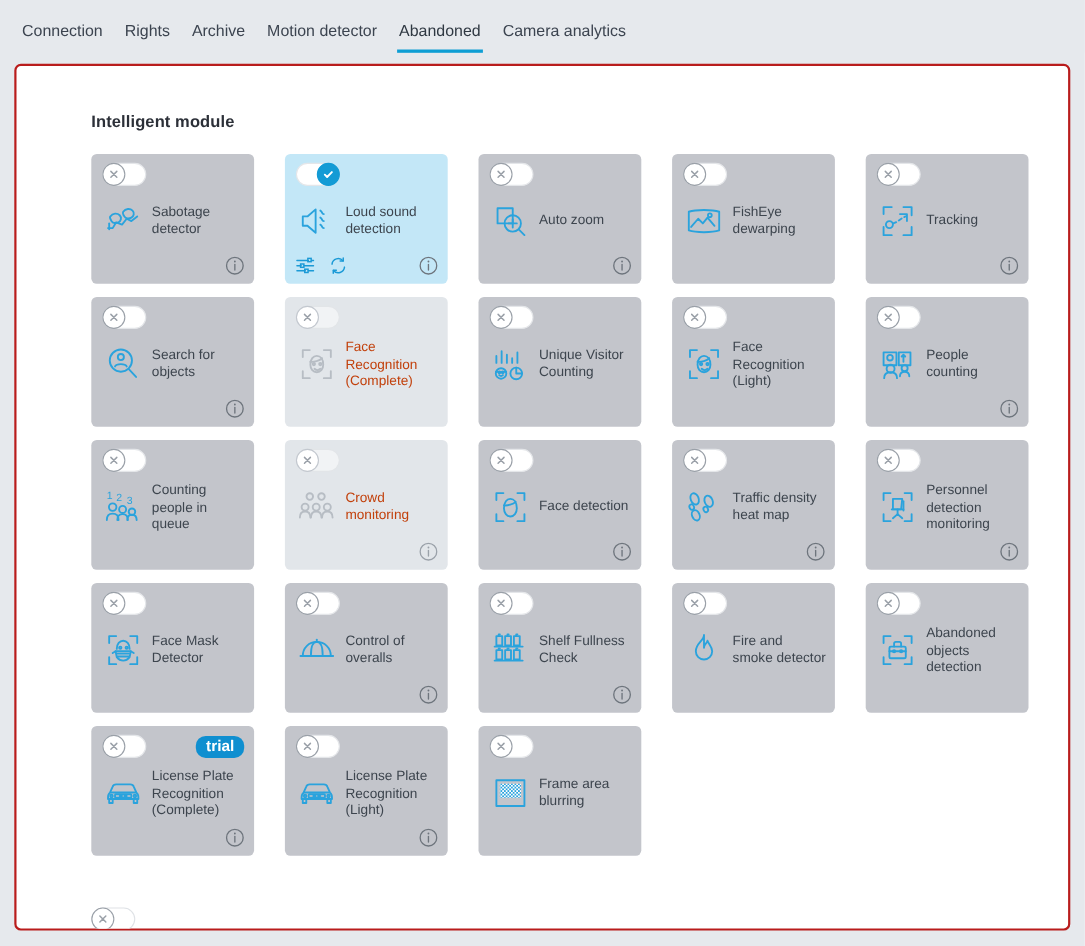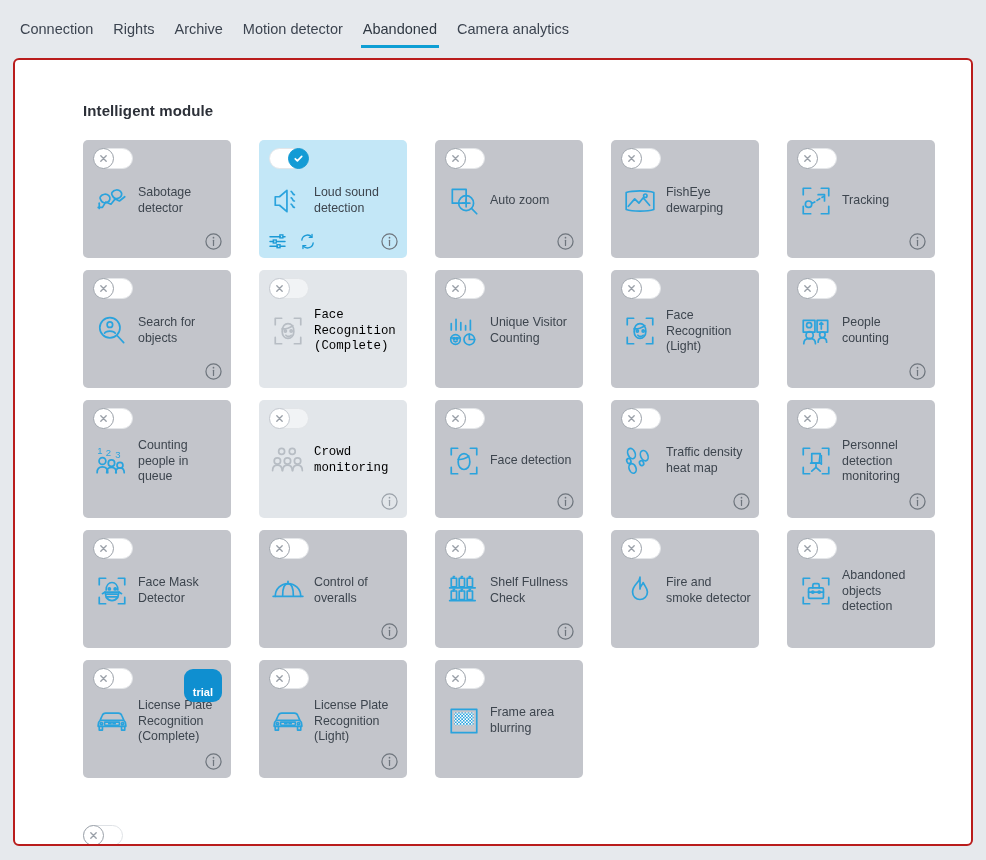--- a/index.html
+++ b/index.html
@@ -99,24 +99,24 @@
     background: #139bd5;
     border-color: #139bd5;
   }
 
   
   .badge {
     position: absolute;
     top: 9px; right: 9px;
     background: #0f8fd0;
     color: #ffffff;
-    font-size: 11px;
+    font-size: 14px;
     font-weight: bold;
     border-radius: 9px;
-    padding: 18px 9px 3px 9px;
+    padding: 2px 9px 3px 9px;
     line-height: 1.05;
   }
 
   
   .cbody {
     display: flex;
     align-items: center;
     gap: 7px;
     margin-top: 9px;
     min-height: 46px;
@@ -128,21 +128,21 @@
     color: #2aa3dd;
   }
   .card.disabled .cicon { color: #b7bdc4; }
   .cicon svg { display: block; }
   .clabel {
     font-size: 12.4px;
     line-height: 15.6px;
     color: #3d454e;
     word-break: break-word;
   }
-  .card.disabled .clabel { color: #000000; font-family: Liberation Mono, monospace; }
+  .card.disabled .clabel { color: #c2410c; }
 
   
   .cfoot {
     position: absolute;
     left: 10px; right: 9px; bottom: 6px;
     height: 22px;
     display: flex;
     align-items: center;
   }
   .foot-left { display: flex; gap: 13px; align-items: center; color: #1b9ad6; }

